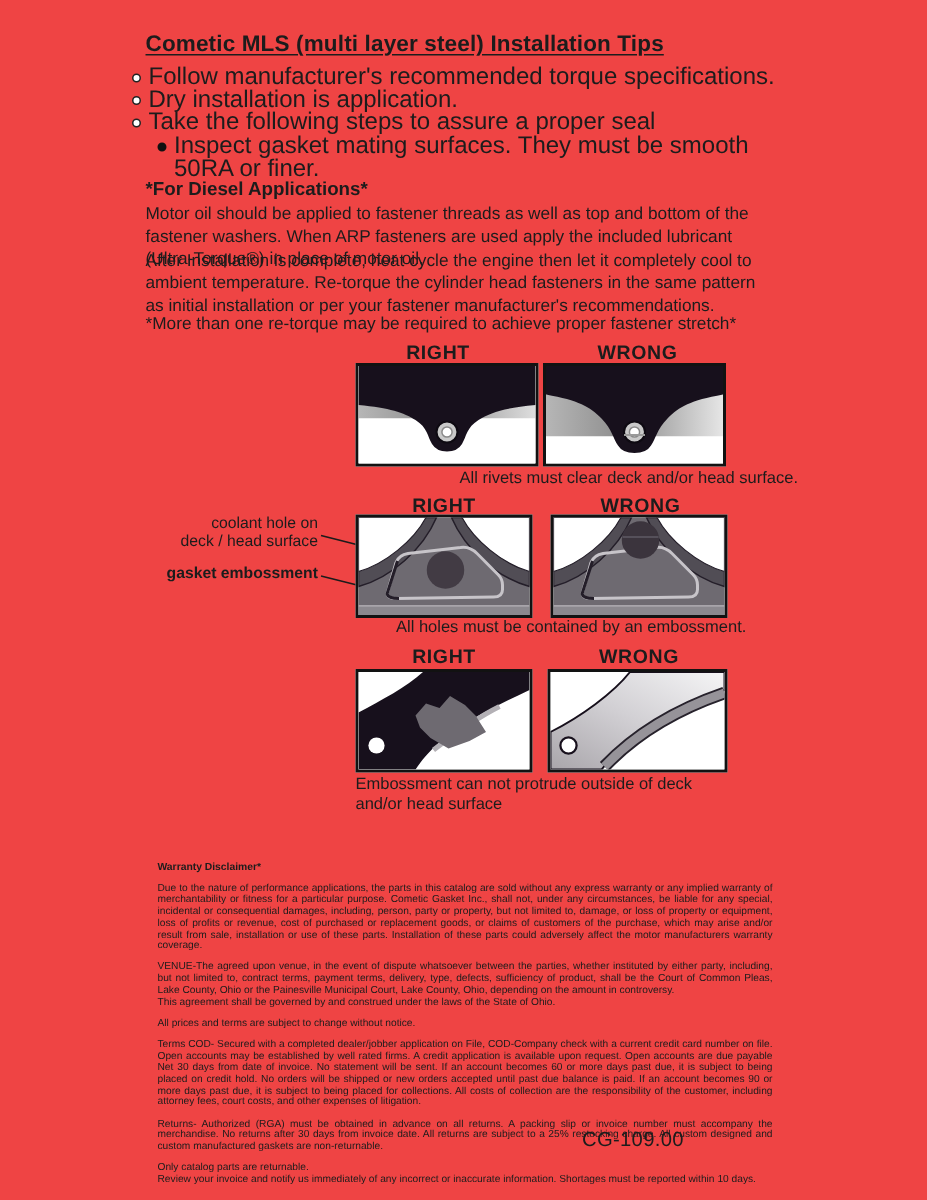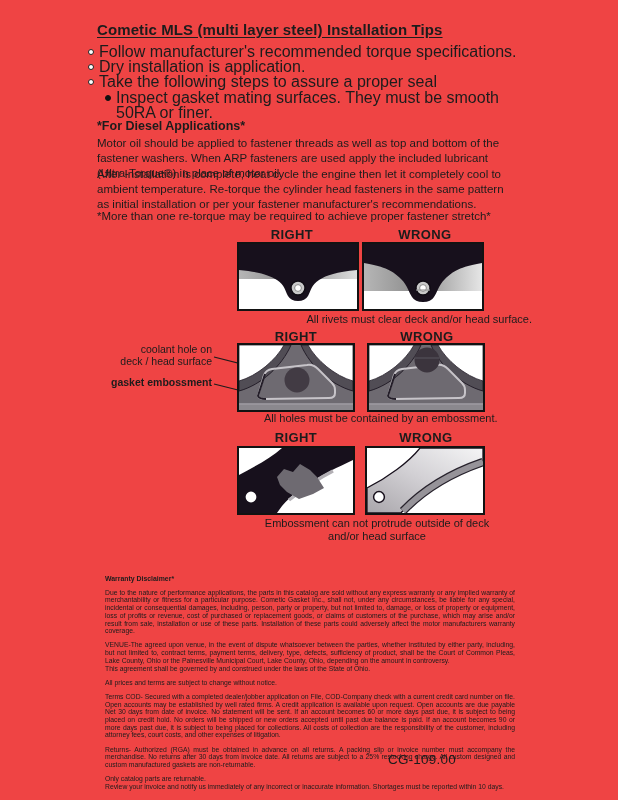--- a/index.html
+++ b/index.html
@@ -171,21 +171,21 @@
         </linearGradient>
       </defs>
       <rect width="116" height="65" fill="#ffffff"></rect>
       <path d="M0,40 C20,30 42,14 53,0 L116,0 L116,12 C84,27 52,43 34,65 L0,65 Z" fill="url(#gr3)" stroke="#17101c" stroke-width="1.3"></path>
       <path d="M36,63 C56,42 84,25 116,14" fill="none" stroke="#27222c" stroke-width="8.5"></path>
       <path d="M36,63 C56,42 84,25 116,14" fill="none" stroke="#969399" stroke-width="6"></path>
       <circle cx="12" cy="49" r="5.4" fill="#ffffff" stroke="#17101c" stroke-width="1.5"></circle>
     </svg>
   </div>
 
-  <div class="abs caption pre" style="left:237px;top:517px;width:280px;text-align:center;">Embossment can not protrude outside of deck
+  <div class="abs caption pre" style="left:237px;top:517px;width:280px;">Embossment can not protrude outside of deck
 and/or head surface</div>
 
   <div class="abs disc" style="left:105px;top:575px;">
     <h4>Warranty Disclaimer*</h4>
     <p class="pre">Due to the nature of performance applications, the parts in this catalog are sold without any express warranty or any implied warranty of merchantability or fitness for a particular purpose.  Cometic Gasket Inc., shall not, under any circumstances, be liable for any special, incidental or consequential damages, including, person, party or property, but not limited to, damage, or loss of property or equipment, loss of profits or revenue, cost of purchased or replacement goods, or claims of customers of the purchase, which may arise and/or result from sale, installation or use of these parts.  Installation of these parts could adversely affect the motor manufacturers warranty coverage.</p>
     <p class="pre">VENUE-The agreed upon venue, in the event of dispute whatsoever between the parties, whether instituted by either party, including, but not limited to, contract terms, payment terms, delivery, type, defects, sufficiency of product, shall be the Court of Common Pleas, Lake County, Ohio or the Painesville Municipal Court, Lake County, Ohio, depending on the amount in controversy.
 This agreement shall be governed by and construed under the laws of the State of Ohio.</p>
     <p class="pre">All prices and terms are subject to change without notice.</p>
     <p class="pre">Terms COD- Secured with a completed dealer/jobber application on File, COD-Company check with a current credit card number on file.  Open accounts may be established by well rated firms.  A credit application is available upon request.  Open accounts are due payable Net 30 days from date of invoice.  No statement will be sent.  If an account becomes 60 or more days past due, it is subject to being placed on credit hold.  No orders will be shipped or new orders accepted until past due balance is paid.  If an account becomes 90 or more days past due, it is subject to being placed for collections.  All costs of collection are the responsibility of the customer, including attorney fees, court costs, and other expenses of litigation.</p>
     <p class="pre">Returns- Authorized (RGA) must be obtained in advance on all returns.  A packing slip or invoice number must accompany the merchandise.  No returns after 30 days from invoice date.  All returns are subject to a 25% restocking charge.  All custom designed and custom manufactured gaskets are non-returnable.</p>

